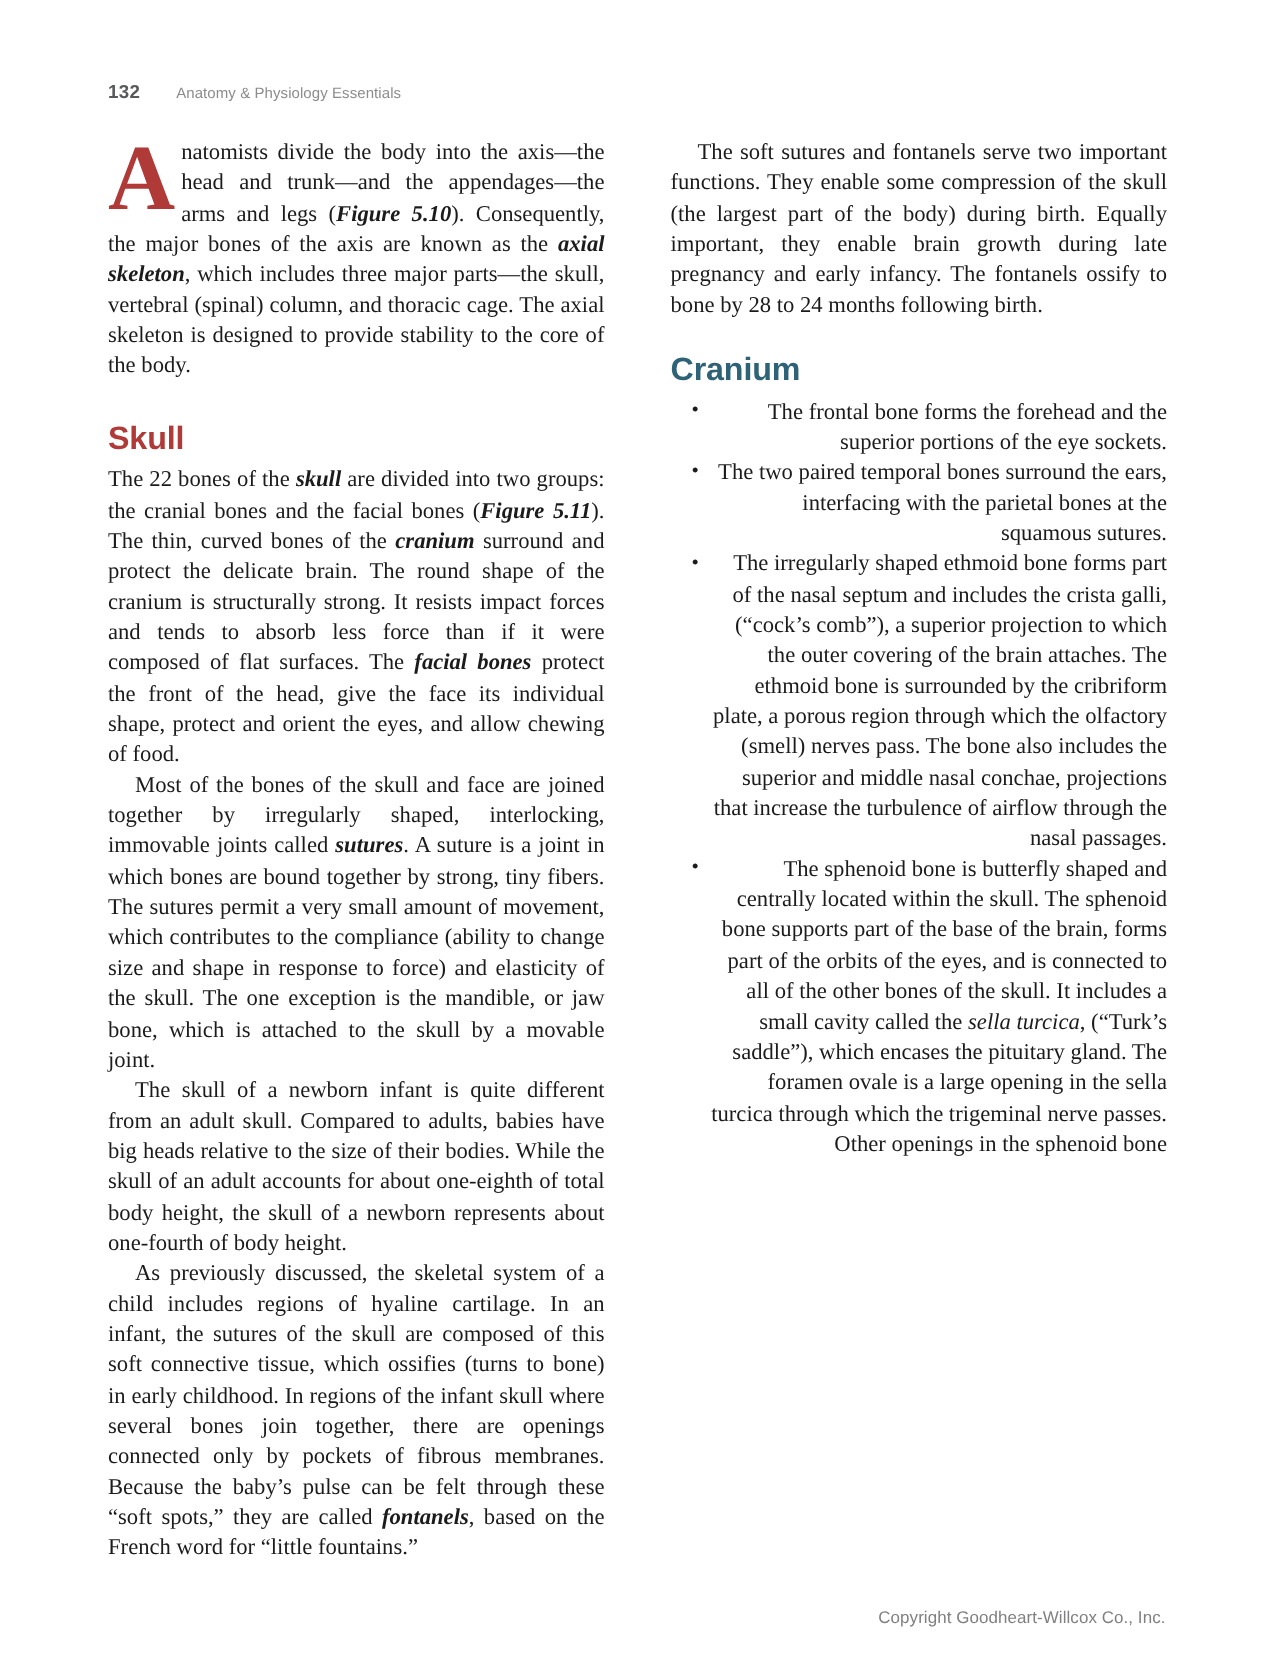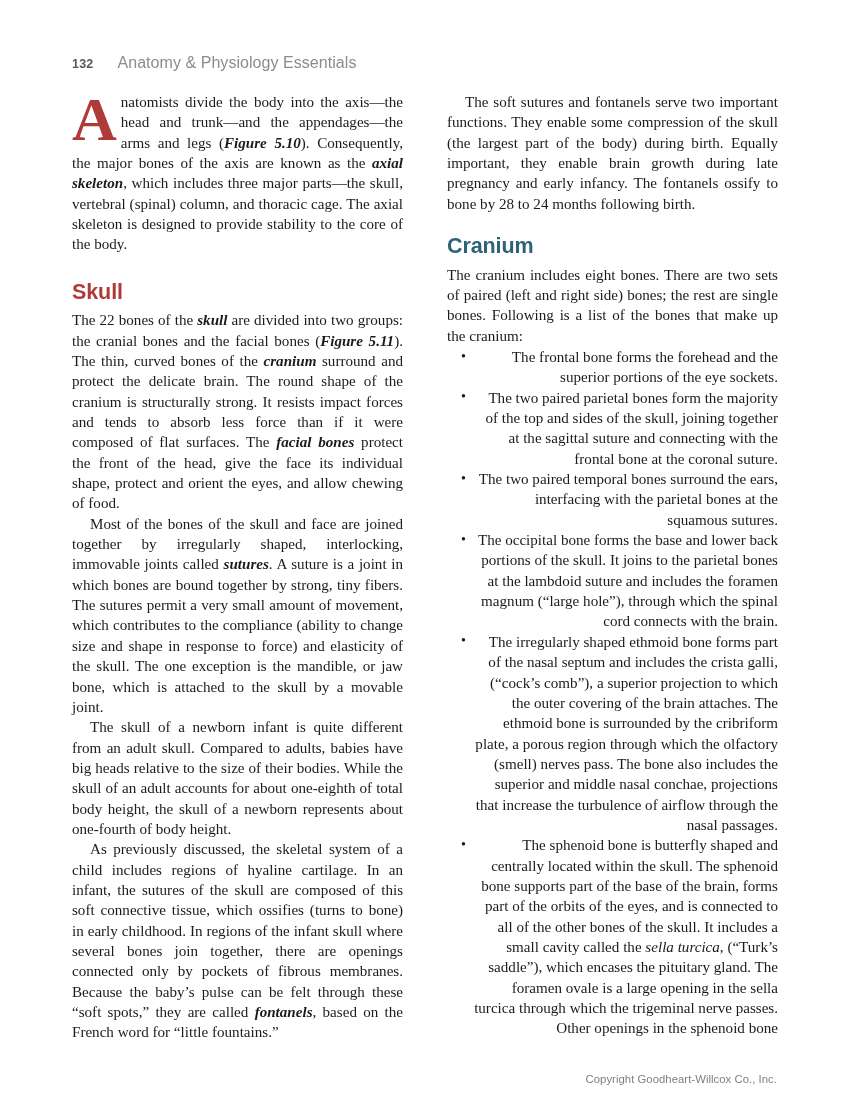--- a/index.html
+++ b/index.html
@@ -33,21 +33,21 @@
   }
   .folio {
     font-family: "Liberation Sans", "DejaVu Sans", sans-serif;
     font-weight: bold;
     font-size: 12.5px;
     color: #58595b;
     letter-spacing: 0.2px;
   }
   .book-title {
     font-family: "Liberation Sans", "DejaVu Sans", sans-serif;
-    font-size: 16px;
+    font-size: 10px;
     color: #8c8c8e;
     letter-spacing: 0.05px;
   }
 
   
   .columns {
     position: absolute;
     left: 72px;
     top: 92px;
     width: 706px;
@@ -166,27 +166,24 @@
 
       <p class="body indent"><span>As previously discussed, the skeletal system of a child includes regions of hyaline cartilage. In an infant, the sutures of the skull are composed of this soft connective tissue, which ossifies (turns to bone) in early childhood. In regions of the infant skull where several bones join together, there are openings connected only by pockets of fibrous membranes. Because the baby’s pulse can be felt through these “soft spots,” they are called </span><span class="bi">fontanels</span><span>, based on the French word for “little fountains.”</span></p>
     </div>
 
     <div class="col">
 
       <p class="body indent">The soft sutures and fontanels serve two important functions. They enable some compression of the skull (the largest part of the body) during birth. Equally important, they enable brain growth during late pregnancy and early infancy. The fontanels ossify to bone by 28 to 24 months following birth.</p>
 
       <h2 class="sec-head teal">Cranium</h2>
 
-      <p class="body flush">The cranium includes eight bones. There are two sets of paired (left and right side) bones; the rest are single bones. Following is a list of the bones that make up the cranium:</p>
 
       <ul class="bullets">
         <li>The frontal bone forms the forehead and the superior portions of the eye sockets.</li>
-        <li>The two paired parietal bones form the majority of the top and sides of the skull, joining together at the sagittal suture and connecting with the frontal bone at the coronal suture.</li>
         <li>The two paired temporal bones surround the ears, interfacing with the parietal bones at the squamous sutures.</li>
-        <li>The occipital bone forms the base and lower back portions of the skull. It joins to the parietal bones at the lambdoid suture and includes the foramen magnum (“large hole”), through which the spinal cord connects with the brain.</li>
         <li>The irregularly shaped ethmoid bone forms part of the nasal septum and includes the crista galli, (“cock’s comb”), a superior projection to which the outer covering of the brain attaches. The ethmoid bone is surrounded by the cribriform plate, a porous region through which the olfactory (smell) nerves pass. The bone also includes the superior and middle nasal conchae, projections that increase the turbulence of airflow through the nasal passages.</li>
         <li><span>The sphenoid bone is butterfly shaped and centrally located within the skull. The sphenoid bone supports part of the base of the brain, forms part of the orbits of the eyes, and is connected to all of the other bones of the skull. It includes a small cavity called the </span><i>sella turcica</i><span>, (“Turk’s saddle”), which encases the pituitary gland. The foramen ovale is a large opening in the sella turcica through which the trigeminal nerve passes. Other openings in the sphenoid bone</span></li>
       </ul>
     </div>
   </div>
 
   <div class="copyright">Copyright Goodheart-Willcox Co., Inc.</div>
 </div>
 
 </body></html>

